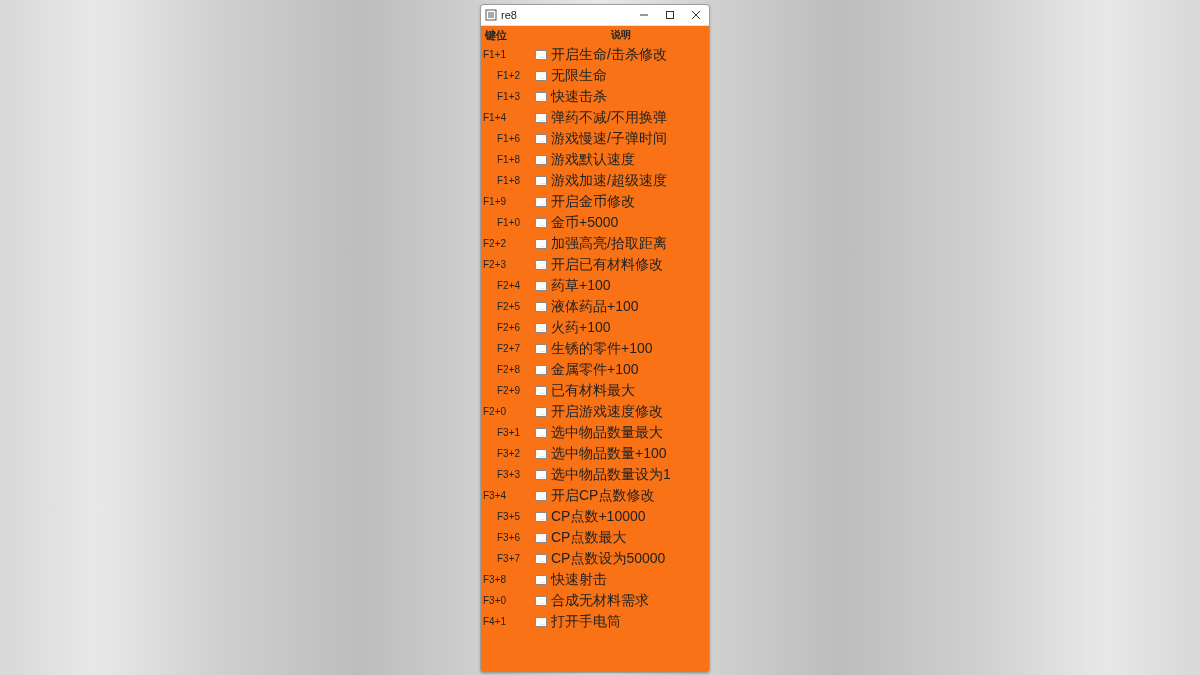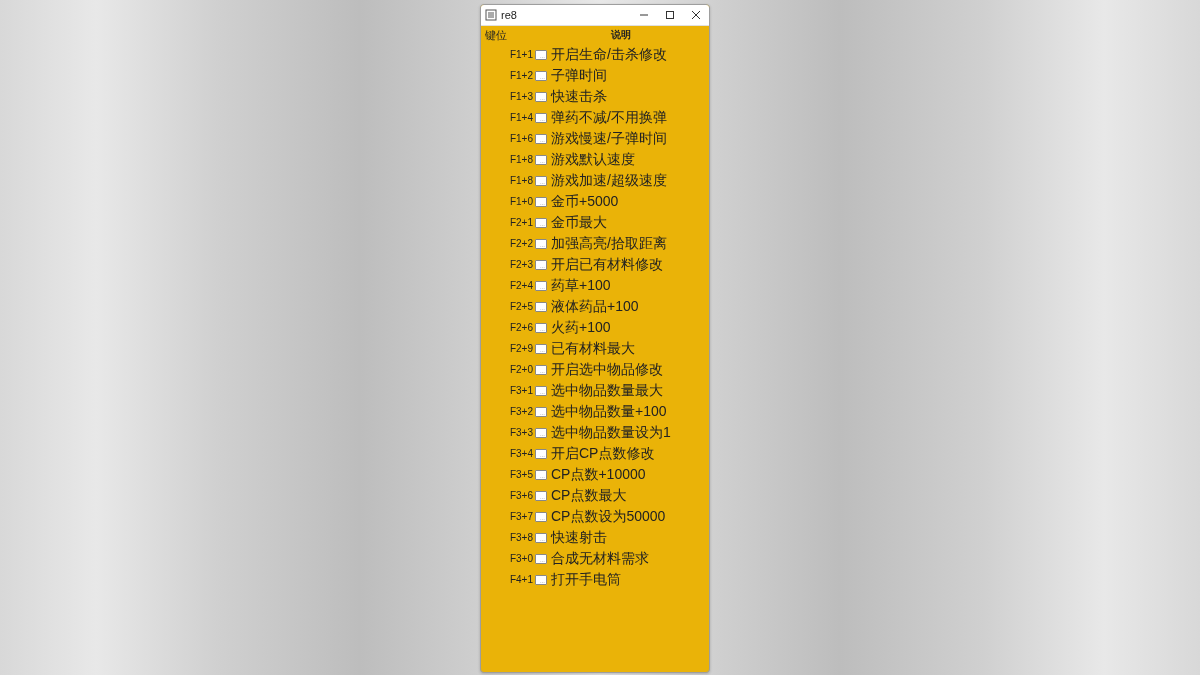--- a/index.html
+++ b/index.html
@@ -19,21 +19,21 @@
     width: 1200px;
     height: 675px;
     position: relative;
   }
   .window {
     position: absolute;
     left: 480px;
     top: 4px;
     width: 228px;
     height: 667px;
-    background: #eab308;
+    background: #f97316;
     border: 1px solid #9e9e9e;
     border-radius: 4px;
     box-shadow: 0 1px 3px rgba(0,0,0,0.2);
     overflow: hidden;
     display: flex;
     flex-direction: column;
   }
   .titlebar {
     height: 20px;
     display: flex;
@@ -73,21 +73,21 @@
   }
   .headers {
     display: flex;
     padding: 0 2px;
     height: 18px;
     align-items: center;
     flex-shrink: 0;
   }
   .headers .col-key {
     width: 50px;
-    font-weight: normal;
+    font-weight: bold;
     font-size: 11px;
     color: #222;
     padding-left: 2px;
   }
   .headers .col-desc {
     flex: 1;
     font-weight: bold;
     font-size: 10px;
     color: #222;
     text-align: center;
@@ -99,21 +99,21 @@
   .row {
     display: flex;
     align-items: center;
     height: 21px;
     padding-left: 2px;
   }
   .row .key {
     width: 50px;
     font-size: 10px;
     color: #222;
-    text-align: right;
+    text-align: left;
   }
   .row.indent .key {
     padding-left: 14px;
     width: 36px; 
   }
   .row .box {
     width: 12px;
     height: 10px;
     border: 1px solid #888;
     border-radius: 1px;
@@ -177,21 +177,21 @@
 
     <div class="list" id="list">
         <div class="row">
           <span class="key">F1+1</span>
           <span class="box">...</span>
           <span class="desc">开启生命/击杀修改</span>
         </div>
         <div class="row indent">
           <span class="key">F1+2</span>
           <span class="box">...</span>
-          <span class="desc">子弹时间</span>
+          <span class="desc">无限生命</span>
         </div>
         <div class="row indent">
           <span class="key">F1+3</span>
           <span class="box">...</span>
           <span class="desc">快速击杀</span>
         </div>
         <div class="row">
           <span class="key">F1+4</span>
           <span class="box">...</span>
           <span class="desc">弹药不减/不用换弹</span>
@@ -204,30 +204,30 @@
         <div class="row indent">
           <span class="key">F1+8</span>
           <span class="box">...</span>
           <span class="desc">游戏默认速度</span>
         </div>
         <div class="row indent">
           <span class="key">F1+8</span>
           <span class="box">...</span>
           <span class="desc">游戏加速/超级速度</span>
         </div>
+        <div class="row">
+          <span class="key">F1+9</span>
+          <span class="box">...</span>
+          <span class="desc">开启金币修改</span>
+        </div>
         <div class="row indent">
           <span class="key">F1+0</span>
           <span class="box">...</span>
           <span class="desc">金币+5000</span>
         </div>
-        <div class="row indent">
-          <span class="key">F2+1</span>
-          <span class="box">...</span>
-          <span class="desc">金币最大</span>
-        </div>
         <div class="row">
           <span class="key">F2+2</span>
           <span class="box">...</span>
           <span class="desc">加强高亮/拾取距离</span>
         </div>
         <div class="row">
           <span class="key">F2+3</span>
           <span class="box">...</span>
           <span class="desc">开启已有材料修改</span>
         </div>
@@ -240,28 +240,38 @@
           <span class="key">F2+5</span>
           <span class="box">...</span>
           <span class="desc">液体药品+100</span>
         </div>
         <div class="row indent">
           <span class="key">F2+6</span>
           <span class="box">...</span>
           <span class="desc">火药+100</span>
         </div>
         <div class="row indent">
+          <span class="key">F2+7</span>
+          <span class="box">...</span>
+          <span class="desc">生锈的零件+100</span>
+        </div>
+        <div class="row indent">
+          <span class="key">F2+8</span>
+          <span class="box">...</span>
+          <span class="desc">金属零件+100</span>
+        </div>
+        <div class="row indent">
           <span class="key">F2+9</span>
           <span class="box">...</span>
           <span class="desc">已有材料最大</span>
         </div>
         <div class="row">
           <span class="key">F2+0</span>
           <span class="box">...</span>
-          <span class="desc">开启选中物品修改</span>
+          <span class="desc">开启游戏速度修改</span>
         </div>
         <div class="row indent">
           <span class="key">F3+1</span>
           <span class="box">...</span>
           <span class="desc">选中物品数量最大</span>
         </div>
         <div class="row indent">
           <span class="key">F3+2</span>
           <span class="box">...</span>
           <span class="desc">选中物品数量+100</span>

